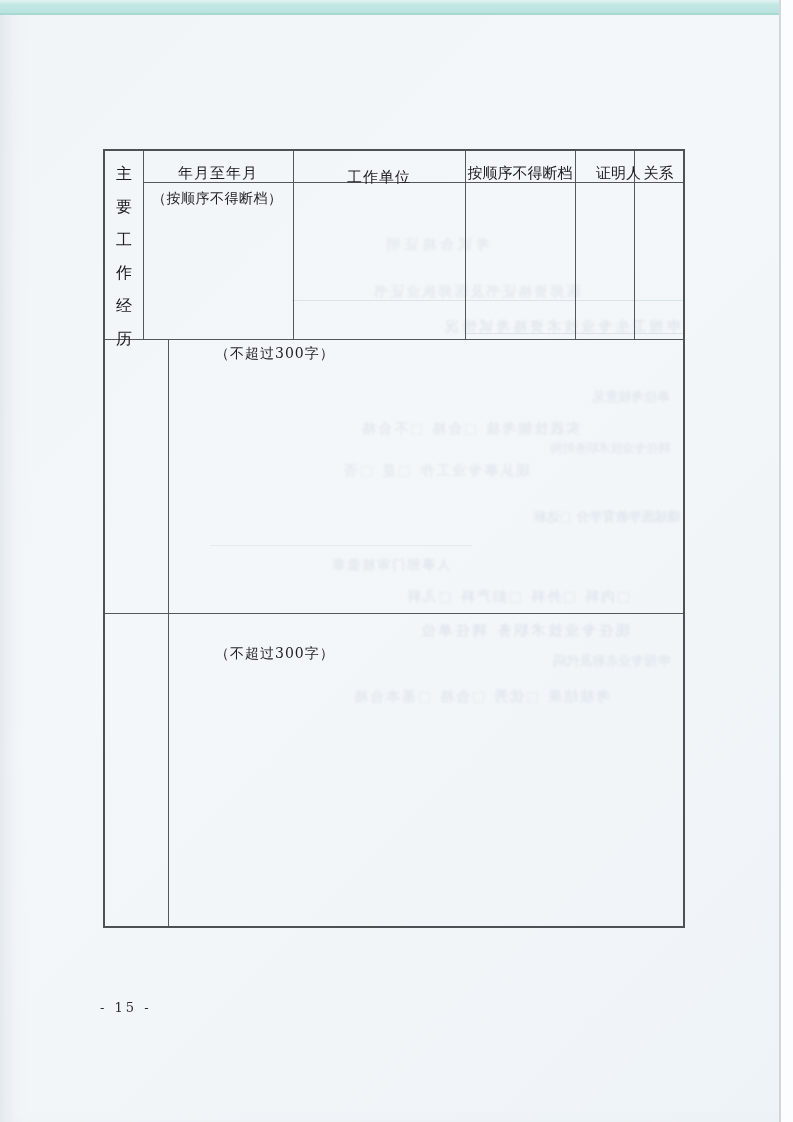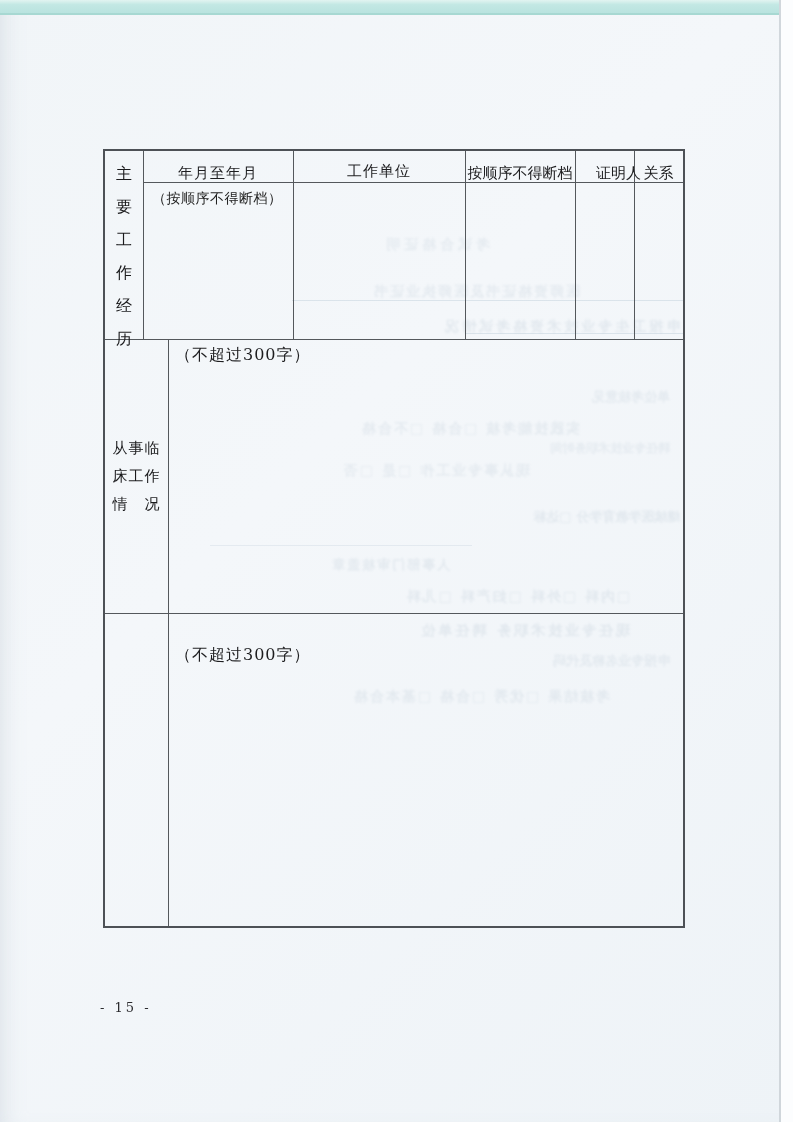--- a/index.html
+++ b/index.html
@@ -22,21 +22,21 @@
   
   .table { position:absolute; left:103px; top:149px; width:582px; height:779px;
     border:2px solid #4d5156; }
   .hl, .vl { position:absolute; background:#54585c; }
   .hl { height:1px; }
   .vl { width:1px; }
 
   .cell-text { position:absolute; color:#1d1d1f; }
   .hdr { font-size:15px; text-align:center; letter-spacing:1px; top:7px;margin-top:6px; }
   .note-small { font-size:14px; letter-spacing:.5px; color:#222; }
-  .note-300 { font-size:16px; letter-spacing:1px; color:#1d1d1f; }
+  .note-300 { font-size:14px; letter-spacing:1px; color:#1d1d1f;margin-left:40px; }
 
   .vert-label { position:absolute; left:0; top:13px; width:38px; height:175px;
     display:flex; flex-direction:column; align-items:center; gap:12px;
     font-size:16px; color:#1a1a1c; }
 
   .stack-label { position:absolute; left:0; width:63px;
     display:flex; flex-direction:column; justify-content:center; align-items:center;
     gap:9px; font-size:15px; color:#1a1a1c; letter-spacing:1px; }
   .stack-label.sec2 { top:188px; height:274px; }
   .stack-label.sec3 { top:462px; height:317px; }
@@ -109,34 +109,29 @@
     <div class="vert-label">
       <span>主</span>
       <span>要</span>
       <span>工</span>
       <span>作</span>
       <span>经</span>
       <span>历</span>
     </div>
 
     <div class="cell-text hdr" style="left:38px;  width:150px;">年月至年月</div>
-    <div class="cell-text hdr" style="left:188px; width:172px; top:5px;">工作单位</div>
+    <div class="cell-text hdr" style="left:188px; width:172px; top:11px;">工作单位</div>
     <div class="cell-text hdr" style="left:360px; width:110px; letter-spacing:0;">按顺序不得断档</div>
     <div class="cell-text hdr" style="left:484px; width:59px; letter-spacing:0;">证明人</div>
     <div class="cell-text hdr" style="left:529px; width:49px; letter-spacing:0;">关系</div>
 
     <div class="cell-text note-small" style="left:47px; top:39px;">（按顺序不得断档）</div>
 
     <div style="position:absolute; left:39px; top:32px; width:539px; height:156px;"></div>
 
-    <div class="stack-label sec2">
-      <span>从事临</span>
-      <span>床工作</span>
-      <span>情　况</span>
-    </div>
     <div class="cell-text note-300" style="left:70px; top:194px;">（不超过300字）</div>
     <div style="position:absolute; left:64px; top:189px; width:514px; height:273px;"></div>
 
     <div class="cell-text note-300" style="left:70px; top:494px;">（不超过300字）</div>
     <div style="position:absolute; left:64px; top:463px; width:514px; height:312px;"></div>
 
   </div>
 
   <div class="page-number">- 15 -</div>
 

